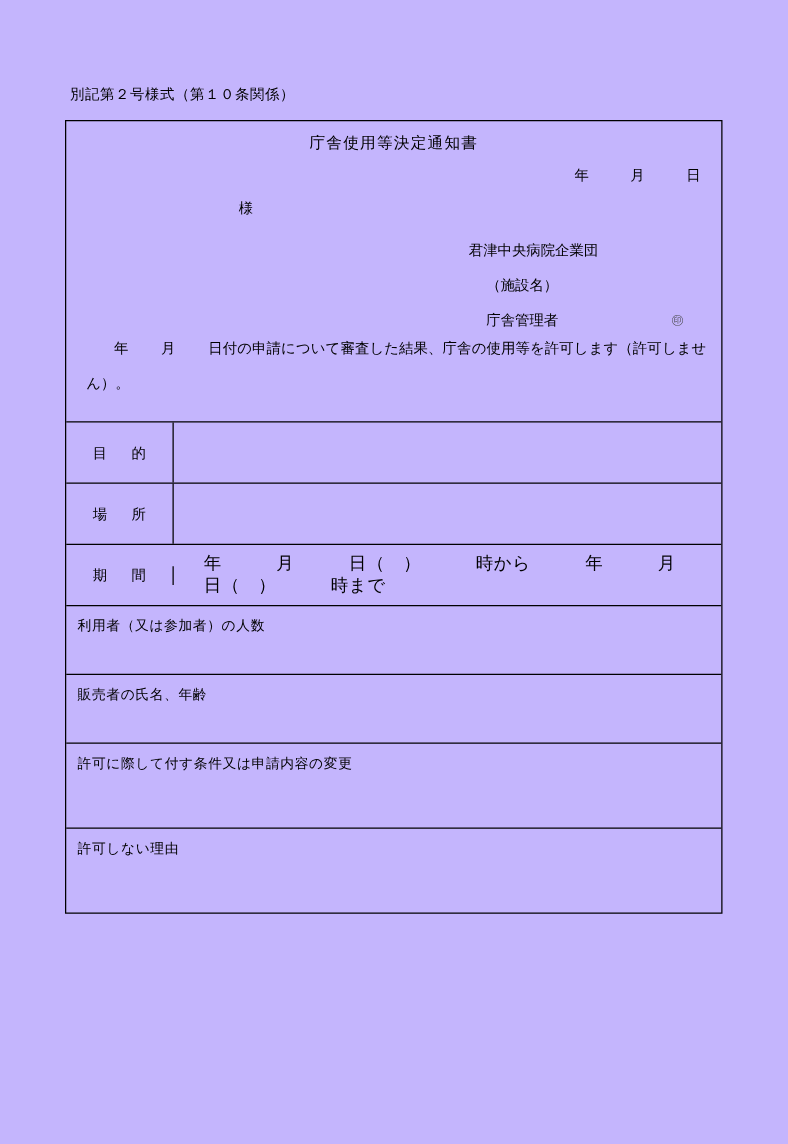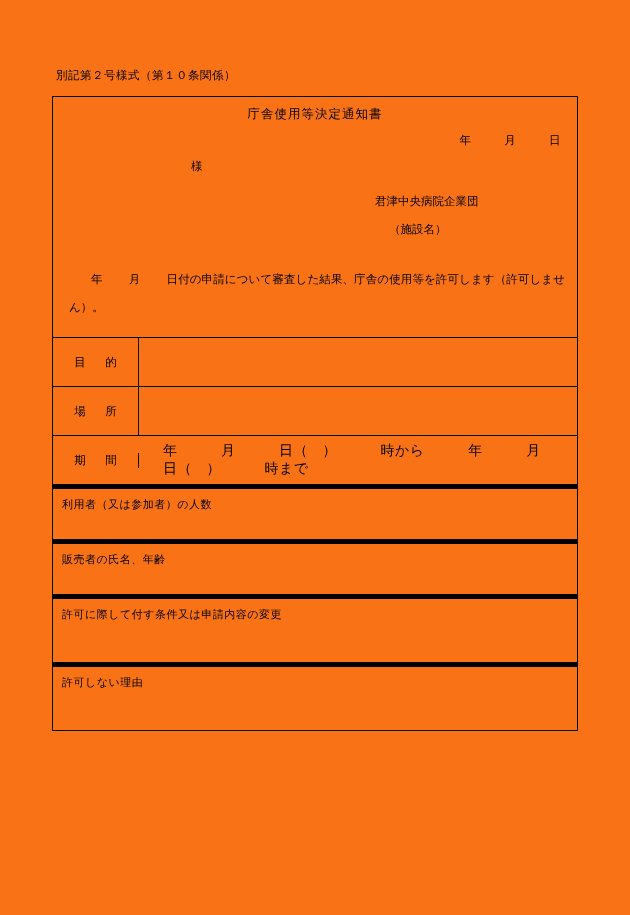--- a/index.html
+++ b/index.html
@@ -14,21 +14,21 @@
     color: #000000;
     position: relative;
     overflow: hidden;
   }
   .page {
     position: absolute;
     left: 0;
     top: 0;
     width: 630px;
     height: 915px;
-    background: #f97316;
+    background: #c4b5fd;
   }
   .form-number {
     position: absolute;
     left: 56px;
     top: 68px;
     font-size: 11.5px;
     letter-spacing: 0.5px;
     white-space: nowrap;
   }
   .doc-box {
@@ -121,21 +121,21 @@
     font-size: 14px;
     padding-left: 24px;
     box-sizing: border-box;
     letter-spacing: 0.5px;
   }
   .r-purpose { height: 49px; justify-content: flex-end; }
   .r-place { height: 49px; }
   .r-period { height: 49px; align-items: center; }
 
   .block-row {
-    border-top: 5px solid #000000;
+    border-top: 1px solid #000000;
     box-sizing: border-box;
     position: relative;
   }
   .block-row .bl-label {
     position: absolute;
     left: 9px;
     top: 8px;
     font-size: 11px;
     letter-spacing: 0.5px;
   }
@@ -161,20 +161,24 @@
         <span>月</span>
         <span class="gap-sm"></span>
         <span>日</span>
       </div>
 
       <div class="addressee">様</div>
 
       <div class="org-block">
         <div class="line1">君津中央病院企業団</div>
         <div class="line2">（施設名）</div>
+        <div class="line3">
+          <span>庁舎管理者</span>
+          <span class="seal-mark">㊞</span>
+        </div>
       </div>
 
       <div class="body-text">
         <span class="indent"></span><span>年</span><span class="blank-w"></span><span>月</span><span class="blank-w"></span><span>日付の申請について審査した結果、庁舎の使用等を許可します（許可しませ</span><span>ん）。</span>
       </div>
 
     </div>
 
     <div class="row r-purpose">
       <div class="row-label">目　的</div>

